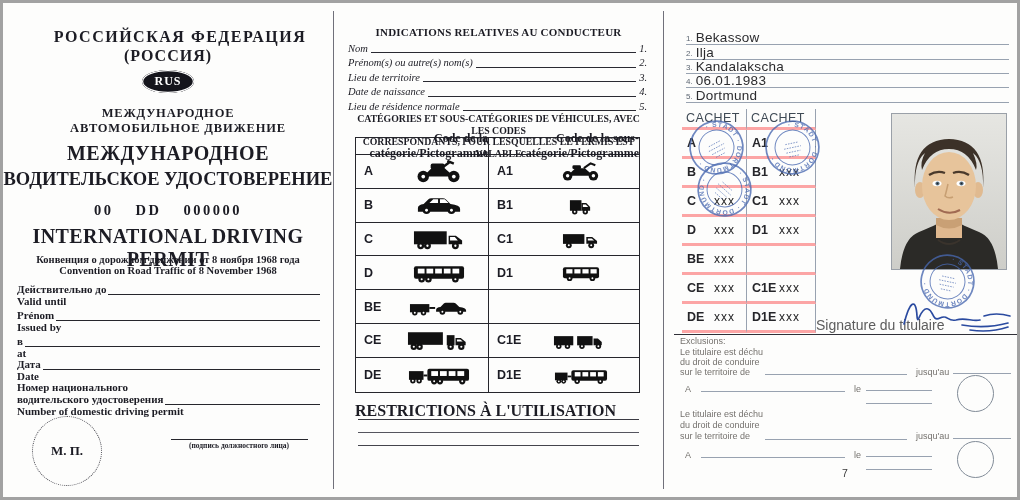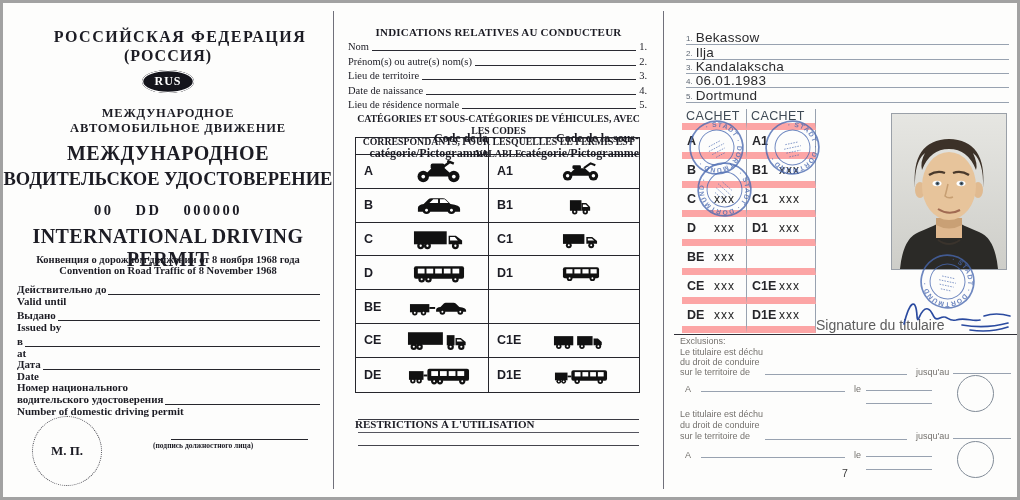--- a/index.html
+++ b/index.html
@@ -29,53 +29,53 @@
   .c-conv1 { top:251px; font-size:10.5px; font-weight:bold; }
   .c-conv2 { top:262px; font-size:10.5px; font-weight:bold; }
   .lfield { position:absolute; left:14px; right:13px; font-weight:bold; font-size:11px; line-height:12px; }
   .lf-row { display:flex; align-items:flex-end; }
   .lf-line { flex:1; border-bottom:1.1px solid #26262c; margin-left:2px; height:10px; }
   .lf-en { margin-top:0px; }
   .seal-circle { left:29px; top:413px; width:68px; height:68px; border:1.6px dotted #44444c;
                  border-radius:50%; display:flex; align-items:center; justify-content:center;
                  font-size:13px; font-weight:bold; }
   .sig-line { left:168px; width:137px; top:436px; border-top:1.2px solid #26262c; }
-  .sig-cap { left:150px; width:172px; top:438px; font-size:7.5px; font-weight:bold; text-align:left; }
+  .sig-cap { left:150px; width:172px; top:438px; font-size:7.5px; font-weight:bold; text-align:center; }
 
   
   .m-head { top:23px; font-size:11px; font-weight:bold; letter-spacing:.2px; }
   .mfields { position:absolute; left:14px; right:16px; top:38px; }
-  .mfield { display:flex; align-items:flex-start; height:14.5px; font-size:10.5px; }
+  .mfield { display:flex; align-items:center; height:14.5px; font-size:10.5px;font-style:italic; }
   .mf-line { flex:1; border-bottom:.9px solid #2a2a32; margin:0 3px; height:9px; }
   .m-cat { top:110px; left:14px; right:14px; text-align:center; font-size:9.8px; font-weight:bold; line-height:11.5px; }
   .mtable { position:absolute; left:21px; top:134px; width:285px; border:1.1px solid #26262c;
             display:grid; grid-template-columns:133px 1fr; grid-template-rows:17px repeat(7, 33.8px);
             box-sizing:border-box; }
   .mcell { display:flex; align-items:center; padding-left:8px; box-sizing:border-box; }
   .mcell.c1 { border-right:1.1px solid #26262c; }
   .mcell.bb { border-bottom:1.1px solid #26262c; }
   .mhead-cell { justify-content:center; font-size:12px; font-weight:bold; padding-left:0;text-align:right; }
   .tcode { font-family:"Liberation Sans", sans-serif; font-weight:bold; font-size:12.5px; min-width:29px; }
   .tpic { flex:1; display:flex; justify-content:center; align-items:center; padding-right:4px; }
   .tpic svg { fill:#111; }
-  .m-restr { top:415px; left:21px; font-size:11px; font-weight:bold; }
+  .m-restr { top:399px; left:21px; font-size:16px; font-weight:bold; }
   .m-rule { left:24px; right:24px; height:0; }
   .r1 { top:416px; border-top:1.6px solid #3a3a42; }
   .r2 { top:429px; border-top:1.2px solid #55555e; }
   .r3 { top:442px; border-top:1.5px solid #44444c; }
 
   
   #p3 { font-family:"Liberation Sans", sans-serif; color:#2e2e30; }
   .entry { position:absolute; left:22px; right:8px; height:14px;
            border-bottom:1px solid #98a2b0; display:flex; align-items:flex-end; }
   .e-num { font-size:8px; color:#5d6672; margin-right:3px; line-height:11px; }
   .e-val { font-size:13.5px; line-height:13px; color:#2b2b2e; letter-spacing:.3px; }
   .cachet { position:absolute; left:18px; top:106px; width:134px;
             display:grid; grid-template-columns:65px 69px; grid-template-rows:21px repeat(7, 29px); }
-  .ccell { border-right:1px solid #98a2b0; border-bottom:7px solid #fca5a5;
+  .ccell { border-right:1px solid #98a2b0; border-bottom:3px solid #fca5a5;
            display:flex; align-items:center; padding-left:5px; box-sizing:border-box; }
   .ccell.hdr { font-size:12.5px; color:#3f4a55; letter-spacing:.4px; padding-left:4px; }
   .ccode { font-size:12.5px; font-weight:bold; color:#26262a; min-width:27px; }
   .cmark { font-size:12px; color:#1c1c1e; letter-spacing:1px; }
   .photo { left:227px; top:110px; width:114px; height:155px; border:1px solid #9aa0a8; }
   .stamp { position:absolute; width:57px; height:57px; color:#4868b0; opacity:.78; pointer-events:none; }
   .s1 { left:24px;  top:116px; transform:rotate(-28deg); }
   .s2 { left:32px;  top:158px; transform:rotate(42deg); }
   .s3 { left:100px; top:116px; transform:rotate(-12deg); }
   .s4 { left:255px; top:250px; transform:rotate(12deg); }
@@ -123,21 +123,21 @@
 
     <div class="lfield" style="top:280px">
       <div class="lf-row">
           <span>Действительно до</span>
           <span class="lf-line"></span>
         </div>
       <div class="lf-en">Valid until</div>
     </div>
     <div class="lfield" style="top:306px">
       <div class="lf-row">
-          <span>Выдано</span>
+          <span>Prénom</span>
           <span class="lf-line"></span>
         </div>
       <div class="lf-en">Issued by</div>
     </div>
     <div class="lfield" style="top:332px">
       <div class="lf-row">
           <span>в</span>
           <span class="lf-line"></span>
         </div>
       <div class="lf-en">at</div>

